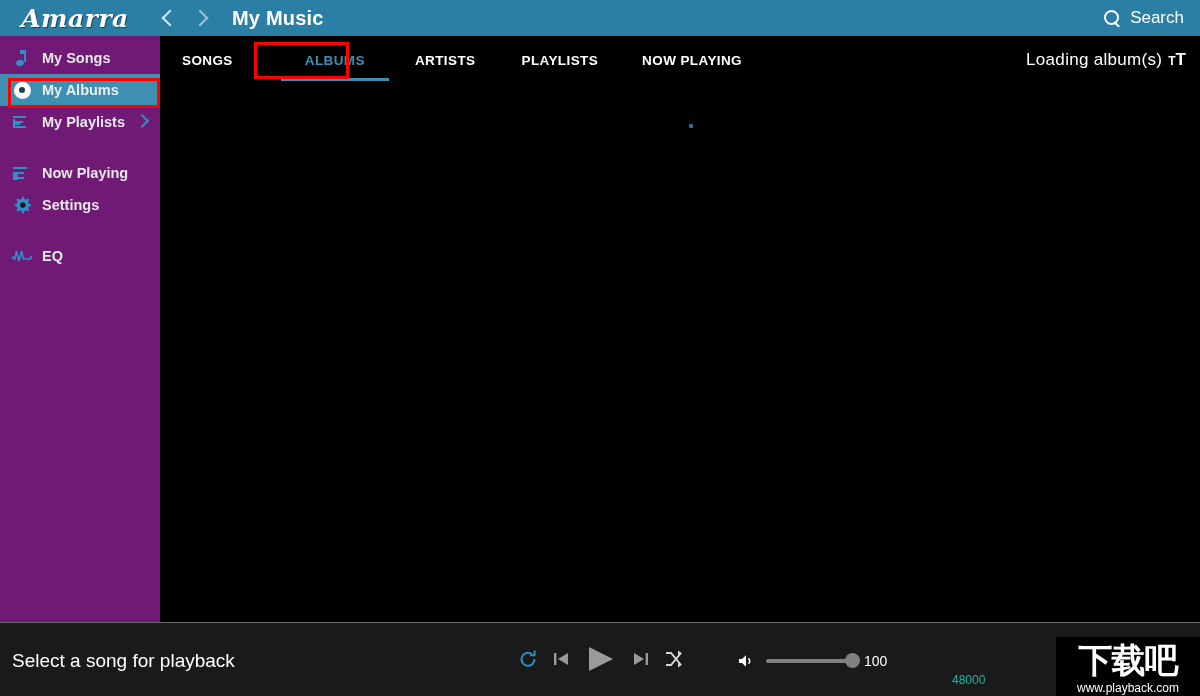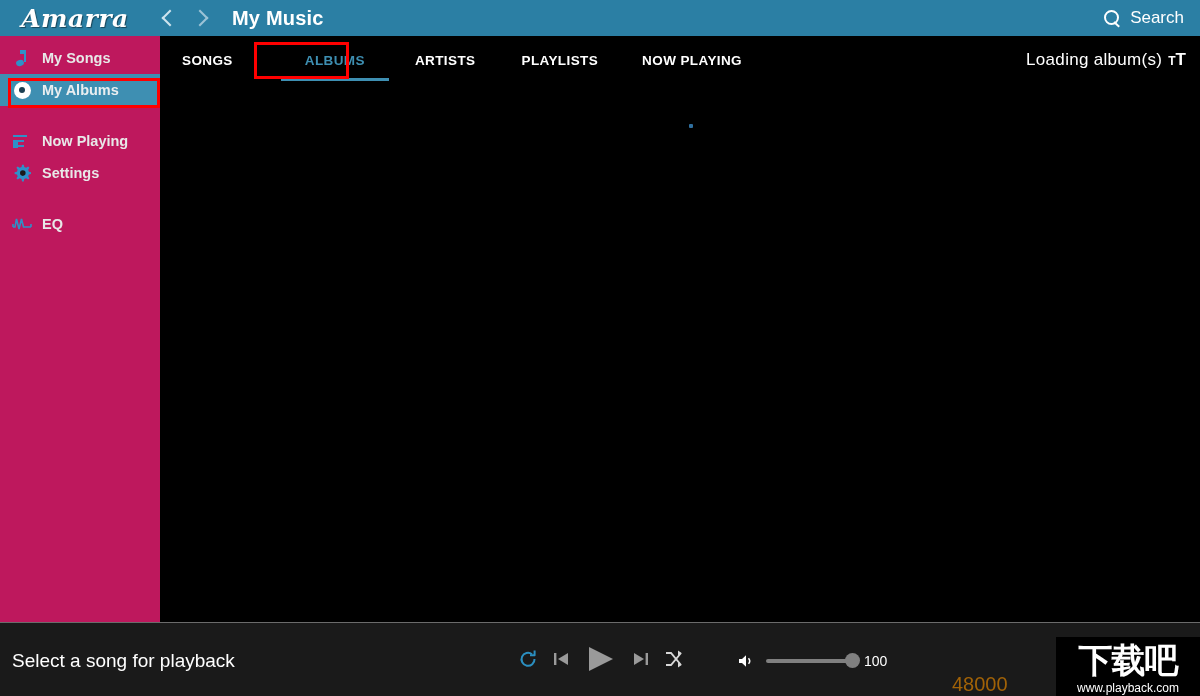--- a/index.html
+++ b/index.html
@@ -49,21 +49,21 @@
   }
   .mag::after {
     content: ""; position: absolute; left: 10px; top: 11px;
     width: 7px; height: 2px; background: #fff; transform: rotate(42deg);
     transform-origin: left center;
   }
 
   
   .sidebar {
     position: absolute; left: 0; top: 36px; width: 160px; height: 586px;
-    background: #be185d;
+    background: #701a75;
   }
   .side-item {
     position: relative; height: 32px; display: flex; align-items: center;
     padding-left: 12px; cursor: pointer;
   }
   .side-item .s-label {
     color: #e8e8e8; font-size: 14.5px; font-weight: bold; margin-left: 10px;
   }
   .side-item.active { background: #3e8fb2; width: 160px; }
   .side-item.active .s-label { color: #e9eef0; }
@@ -181,21 +181,21 @@
     position: relative; width: 88px; height: 4px; background: #808080;
     border-radius: 2px; cursor: pointer;
   }
   .slider-knob {
     position: absolute; right: -6px; top: -6px; width: 15px; height: 15px;
     border-radius: 50%; background: #808080;
   }
   .vol-value { color: #ffffff; font-size: 14px; }
   .samplerate {
     position: absolute; left: 952px; top: 50px;
-    color: #a16207; font-size: 20px;
+    color: #14b8a6; font-size: 12px;
   }
 
   
   .watermark {
     position: absolute; left: 1056px; top: 637px; width: 144px; height: 59px;
     background: #000; overflow: hidden;
   }
   .wm-cn {
     position: absolute; left: 50%; top: 1px; transform: translateX(-50%);
     color: #ffffff; font-weight: bold; font-size: 34px;
@@ -247,20 +247,33 @@
     <div class="side-item active" style="margin-top:0;">
       <span class="icon-wrap">
         <span class="ico-disc">
             <i></i>
           </span>
       </span>
       <span class="s-label">My Albums</span>
     </div>
 
 
+    <div class="side-item">
+      <span class="icon-wrap">
+        <span class="ico-listplus">
+            <span></span>
+            <span></span>
+            <span></span>
+            <span class="pv"></span>
+            <span class="ph2"></span>
+          </span>
+      </span>
+      <span class="s-label">My Playlists</span>
+      <span class="chev-right"></span>
+    </div>
 
     <div class="side-item" style="margin-top:19px;">
       <span class="icon-wrap">
         <span class="ico-listplay">
             <span></span>
             <span></span>
             <span></span>
             <span class="tri"></span>
           </span>
       </span>

